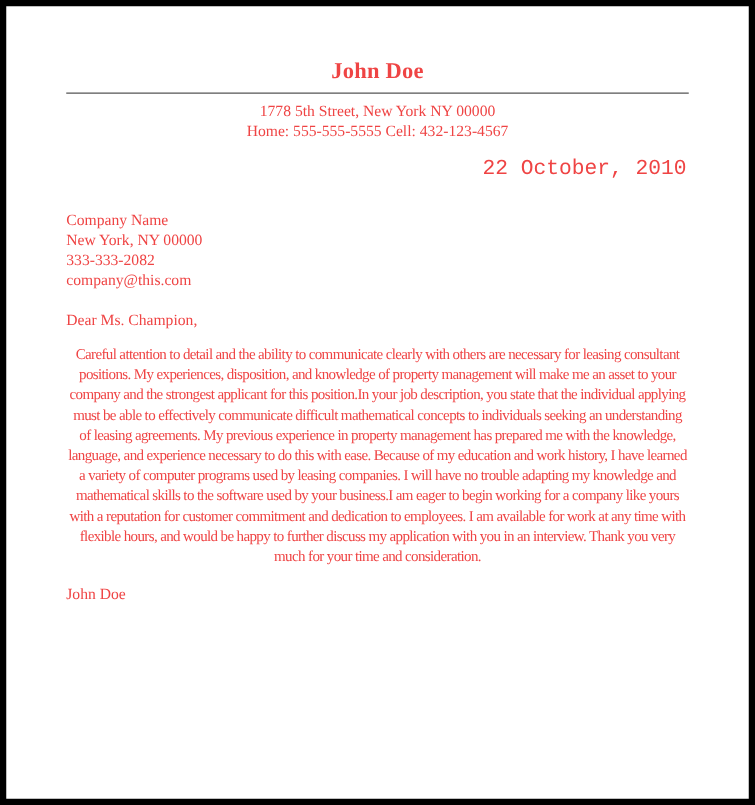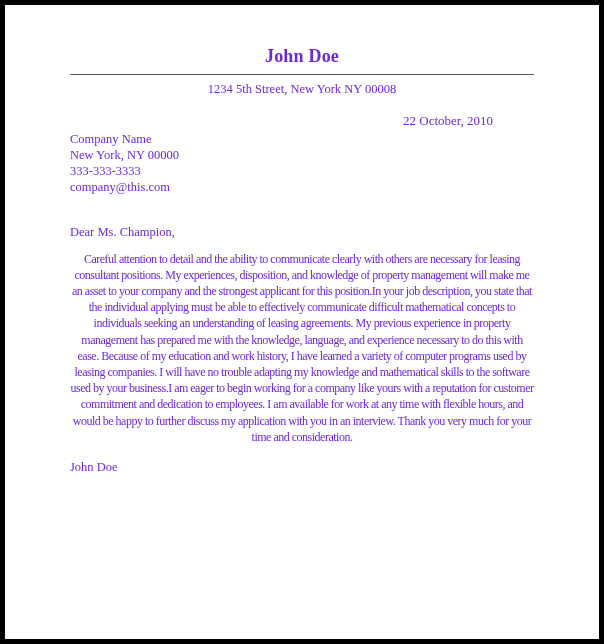--- a/index.html
+++ b/index.html
@@ -12,23 +12,23 @@
   .frame {
     position: absolute;
     top: 0; left: 0;
     width: 594px;
     height: 634px;
     border: 5px solid #000000;
     background: #ffffff;
     overflow: hidden;
   }
   .content {
-    padding: 0 65px;
+    padding: 0 48px;
     font-family: "Liberation Serif", "DejaVu Serif", serif;
-    color: #6d28d9;
+    color: #ef4444;
   }
   .title {
     padding-top: 41px;
     font-size: 18px;
     line-height: 21px;
     font-weight: bold;
     text-align: center;
     letter-spacing: 0.2px;
   }
   .rule {
@@ -38,30 +38,31 @@
     height: 0;
   }
   .contact {
     text-align: center;
     font-size: 12.5px;
     line-height: 15.5px;
   }
   .date-line {
     margin-top: 15px;
     padding-left: 333px;
-    font-size: 13px;
+    font-size: 17px;
     line-height: 15px;
+    font-family: Liberation Mono, monospace;
   }
   .recipient {
-    margin-top: 3px;
+    margin-top: 25px;
     font-size: 12.5px;
     line-height: 16px;
   }
   .salutation {
-    margin-top: 29px;
+    margin-top: 16px;
     font-size: 12.5px;
     line-height: 16px;
   }
   .body-para {
     margin-top: 11px;
     font-size: 12px;
     line-height: 16.2px;
     letter-spacing: -0.5px;
     text-align: center;
   }
@@ -75,29 +76,30 @@
 <body>
 
 <div class="frame">
   <div class="content">
 
     <div class="title">John Doe</div>
 
     <hr class="rule">
 
     <div class="contact">
-      <div>1234 5th Street, New York NY 00008</div>
+      <div>1778 5th Street, New York NY 00000</div>
+      <div>Home: 555-555-5555 Cell: 432-123-4567</div>
     </div>
 
     <div class="date-line">22 October, 2010</div>
 
     <div class="recipient">
       <div>Company Name</div>
       <div>New York, NY 00000</div>
-      <div>333-333-3333</div>
+      <div>333-333-2082</div>
       <div>company@this.com</div>
     </div>
 
     <div class="salutation">Dear Ms. Champion,</div>
 
     <div class="body-para">Careful attention to detail and the ability to communicate clearly with others are necessary for leasing consultant positions. My experiences, disposition, and knowledge of property management will make me an asset to your company and the strongest applicant for this position.In your job description, you state that the individual applying must be able to effectively communicate difficult mathematical concepts to individuals seeking an understanding of leasing agreements. My previous experience in property management has prepared me with the knowledge, language, and experience necessary to do this with ease. Because of my education and work history, I have learned a variety of computer programs used by leasing companies. I will have no trouble adapting my knowledge and mathematical skills to the software used by your business.I am eager to begin working for a company like yours with a reputation for customer commitment and dedication to employees. I am available for work at any time with flexible hours, and would be happy to further discuss my application with you in an interview. Thank you very much for your time and consideration.</div>
 
     <div class="signature">John Doe</div>
 
   </div>

